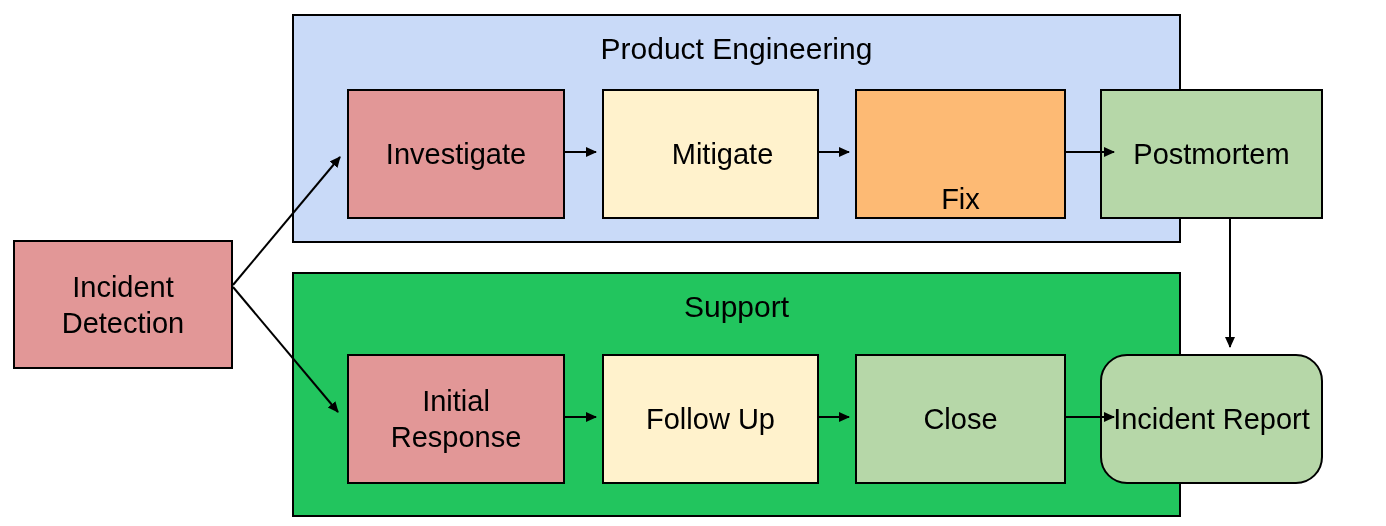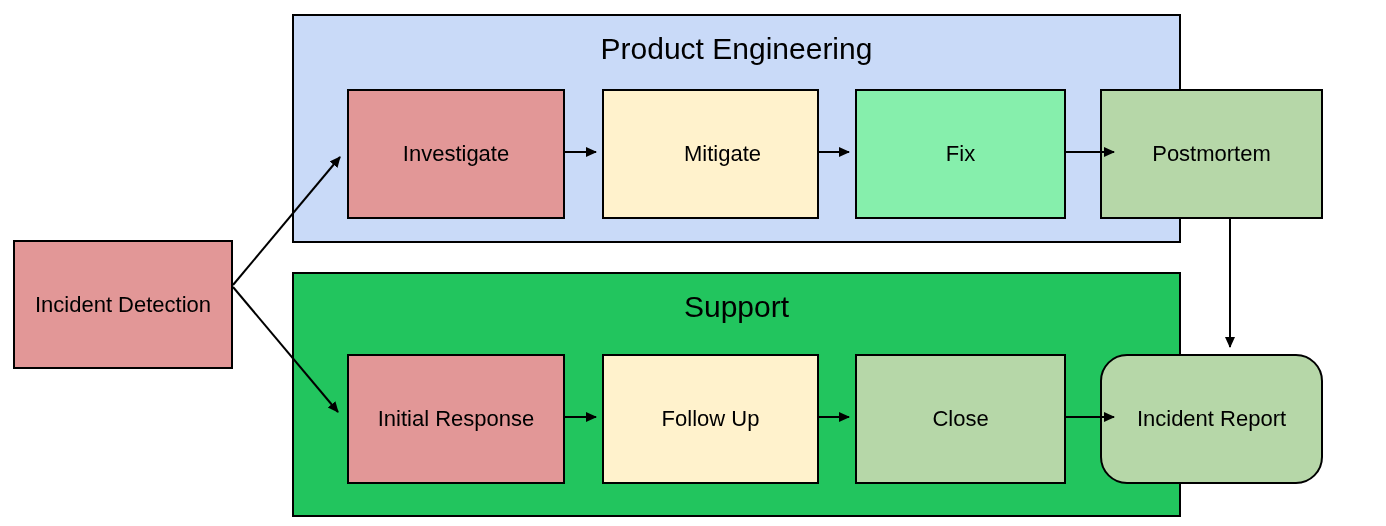--- a/index.html
+++ b/index.html
@@ -44,21 +44,21 @@
     line-height: 1.15;
   }
   .node {
     position: absolute;
     display: flex;
     align-items: center;
     justify-content: center;
     text-align: center;
     border: 2px solid #000000;
     box-sizing: border-box;
-    font-size: 22px;
+    font-size: 29px;
     line-height: 36px;
     z-index: 2;
   }
   .node .label { display: block; padding: 0 8px; }
   .start-node {
     left: 13px;
     top: 221px;
     width: 220px;
     height: 129px;
     margin-top: 19px;
@@ -101,21 +101,21 @@
   </div>
 
   <section class="lane lane-pe" style="background-color: rgb(201, 218, 248);">
     <h2 class="lane-title">Product Engineering</h2>
     <div class="node step col-1" style="background-color: rgb(226, 151, 151);">
       <span class="label">Investigate</span>
     </div>
     <div class="node step col-2" style="background-color: rgb(255, 242, 204); padding-left: 24px;">
       <span class="label">Mitigate</span>
     </div>
-    <div class="node step col-3" style="background-color: #86efac;">
+    <div class="node step col-3" style="background-color: #fdba74; align-items: flex-end;">
       <span class="label">Fix</span>
     </div>
     <div class="node step col-4" style="background-color: rgb(182, 215, 168);">
       <span class="label">Postmortem</span>
     </div>
   </section>
 
   <section class="lane lane-support" style="background-color: #22c55e;">
     <h2 class="lane-title">Support</h2>
     <div class="node step col-1" style="background-color: rgb(226, 151, 151);">

